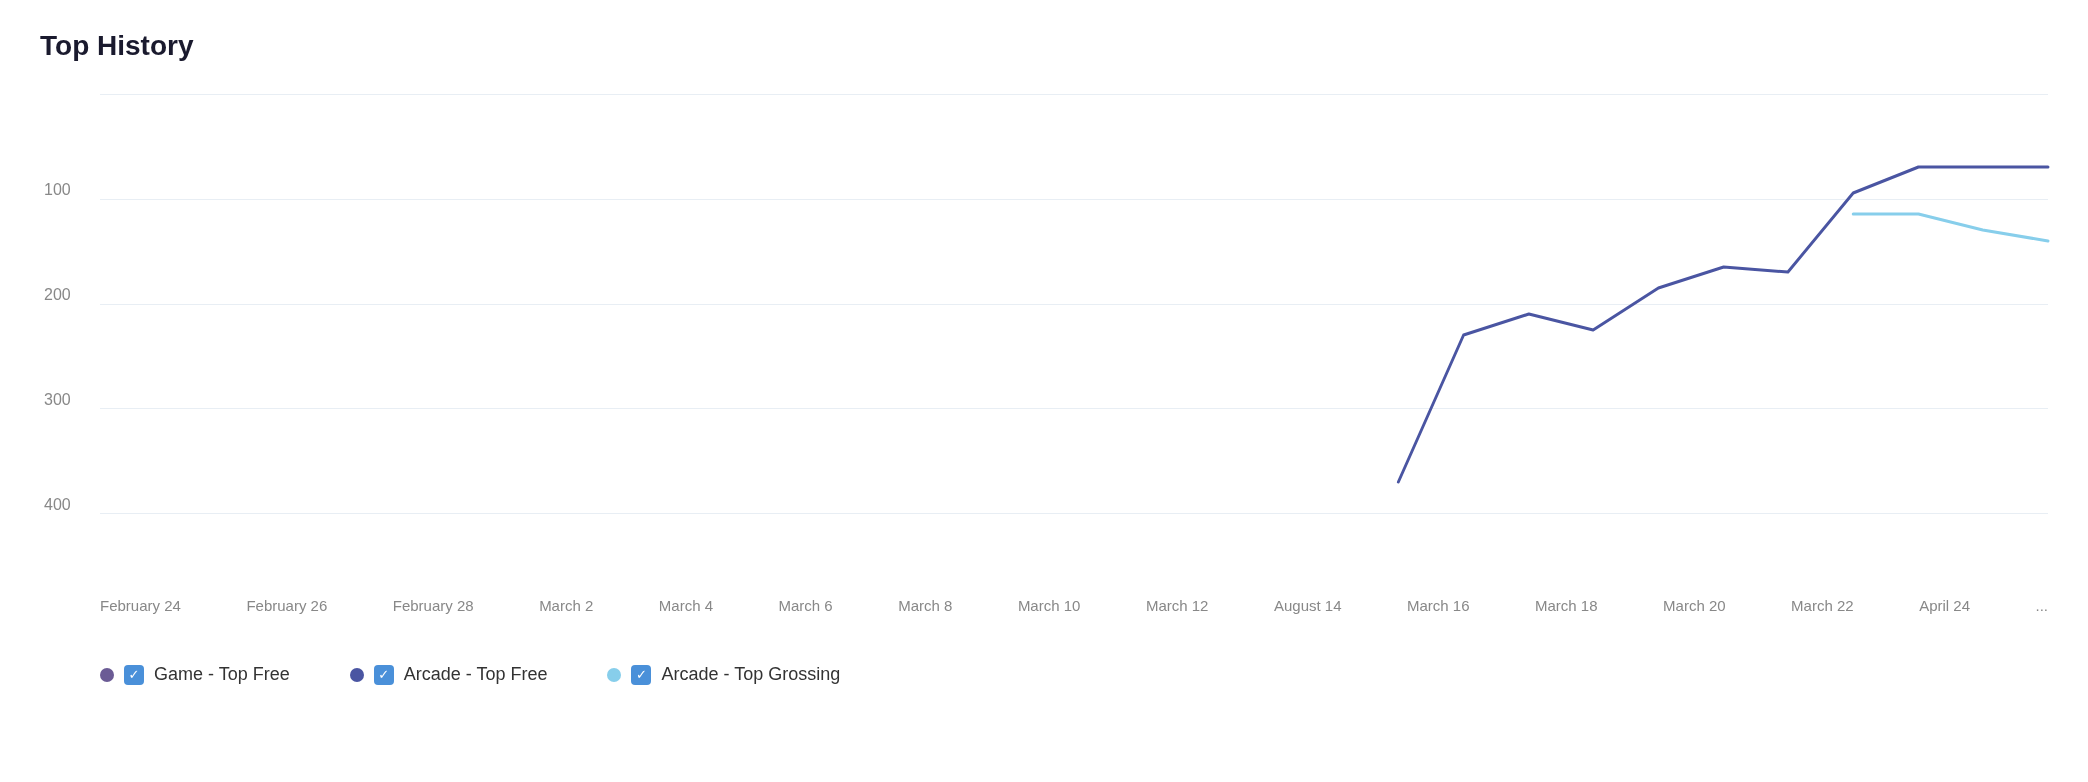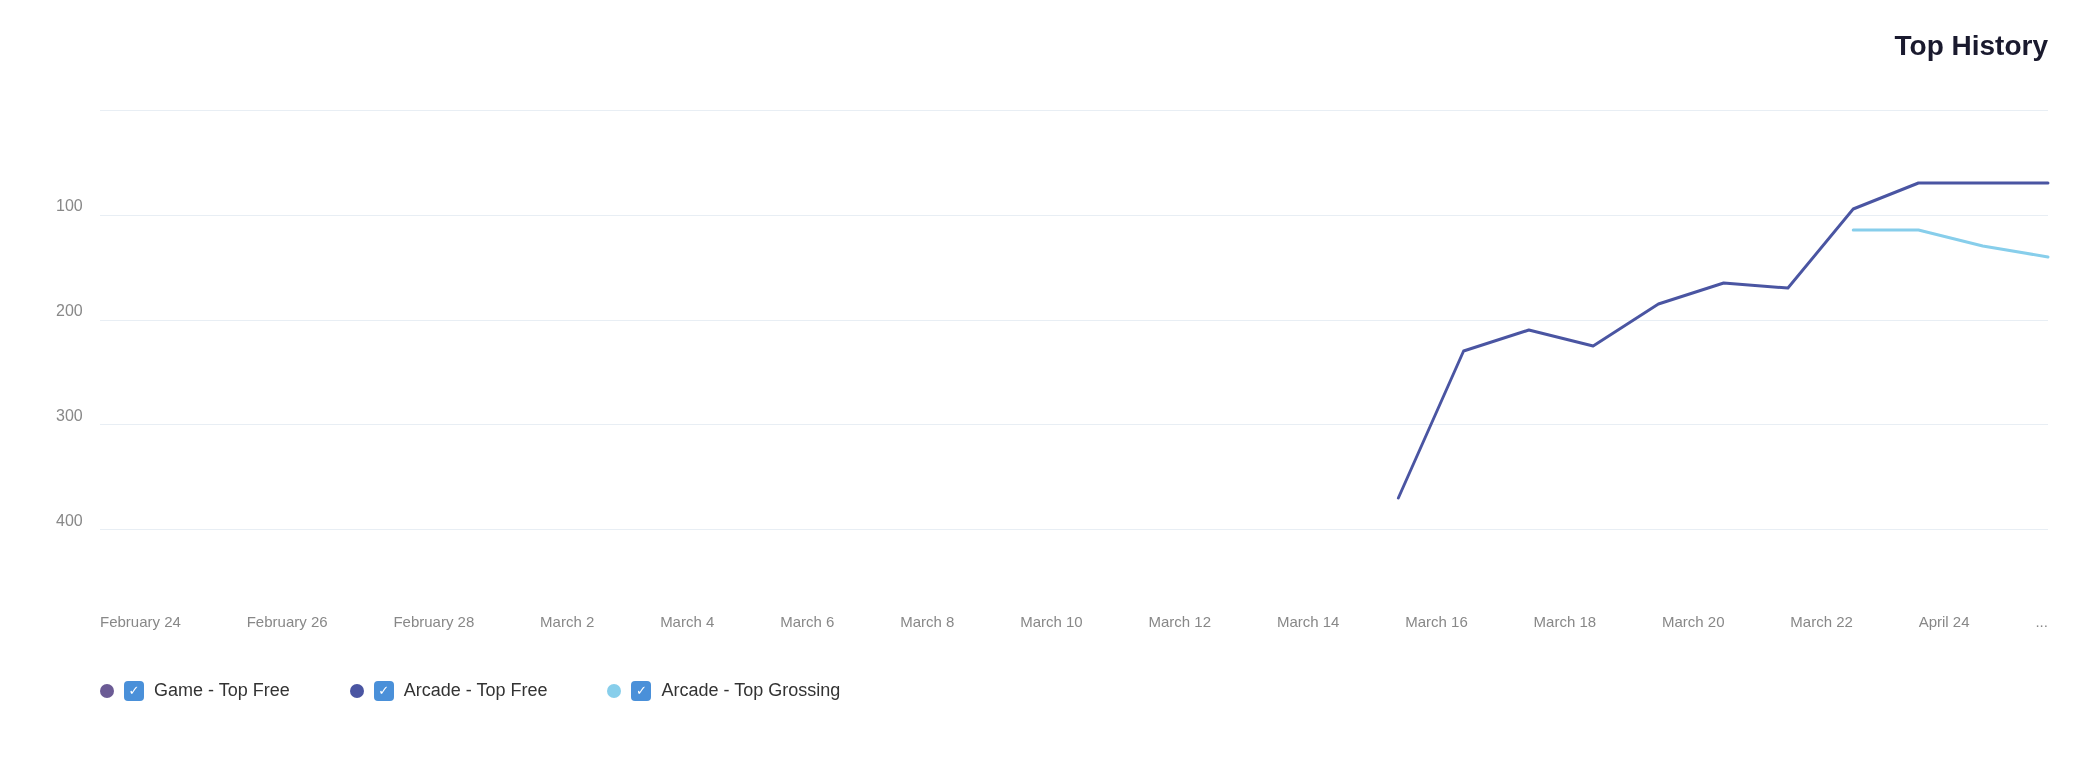--- a/index.html
+++ b/index.html
@@ -7,23 +7,23 @@
       font-family: -apple-system, BlinkMacSystemFont, 'Segoe UI', Helvetica, Arial, sans-serif;
       background: #fff;
       color: #333;
       padding: 30px 40px;
       width: 2088px;
       min-height: 782px;
     }
 
     .header {
       display: flex;
-      justify-content: flex-end;
-      align-items: center;
-      margin-bottom: 48px;
+      justify-content: space-between;
+      align-items: center;
+      margin-bottom: 32px;
     }
 
     .title {
       font-size: 28px;
       font-weight: 600;
       color: #1a1a2e;
     }
 
     .time-filters {
       display: flex;
@@ -53,21 +53,21 @@
 
     .chart-container {
       position: relative;
       width: 100%;
       height: 520px;
       margin-bottom: 30px;
     }
 
     .y-axis {
       position: absolute;
-      left: 16px;
+      left: 4px;
       top: 0;
       height: 420px;
       display: flex;
       flex-direction: column;
       justify-content: space-between;
       align-items: flex-end;
       padding-right: 10px;
       color: #888;
       font-size: 16px;
     }
@@ -201,21 +201,21 @@
   <div class="x-axis" style="position:absolute; bottom:0; left:60px; right:0; display:flex; justify-content:space-between; color:#888; font-size:15px; padding-top:8px;gap:8px;">
     <span class="x-label">February 24</span>
     <span class="x-label">February 26</span>
     <span class="x-label">February 28</span>
     <span class="x-label">March 2</span>
     <span class="x-label">March 4</span>
     <span class="x-label">March 6</span>
     <span class="x-label">March 8</span>
     <span class="x-label">March 10</span>
     <span class="x-label">March 12</span>
-    <span class="x-label">March 14</span>
+    <span class="x-label">August 14</span>
     <span class="x-label">March 16</span>
     <span class="x-label">March 18</span>
     <span class="x-label">March 20</span>
     <span class="x-label">March 22</span>
     <span class="x-label">April 24</span>
     <span class="x-label">...</span>
   </div>
 </div>
 
 <div class="legend">

